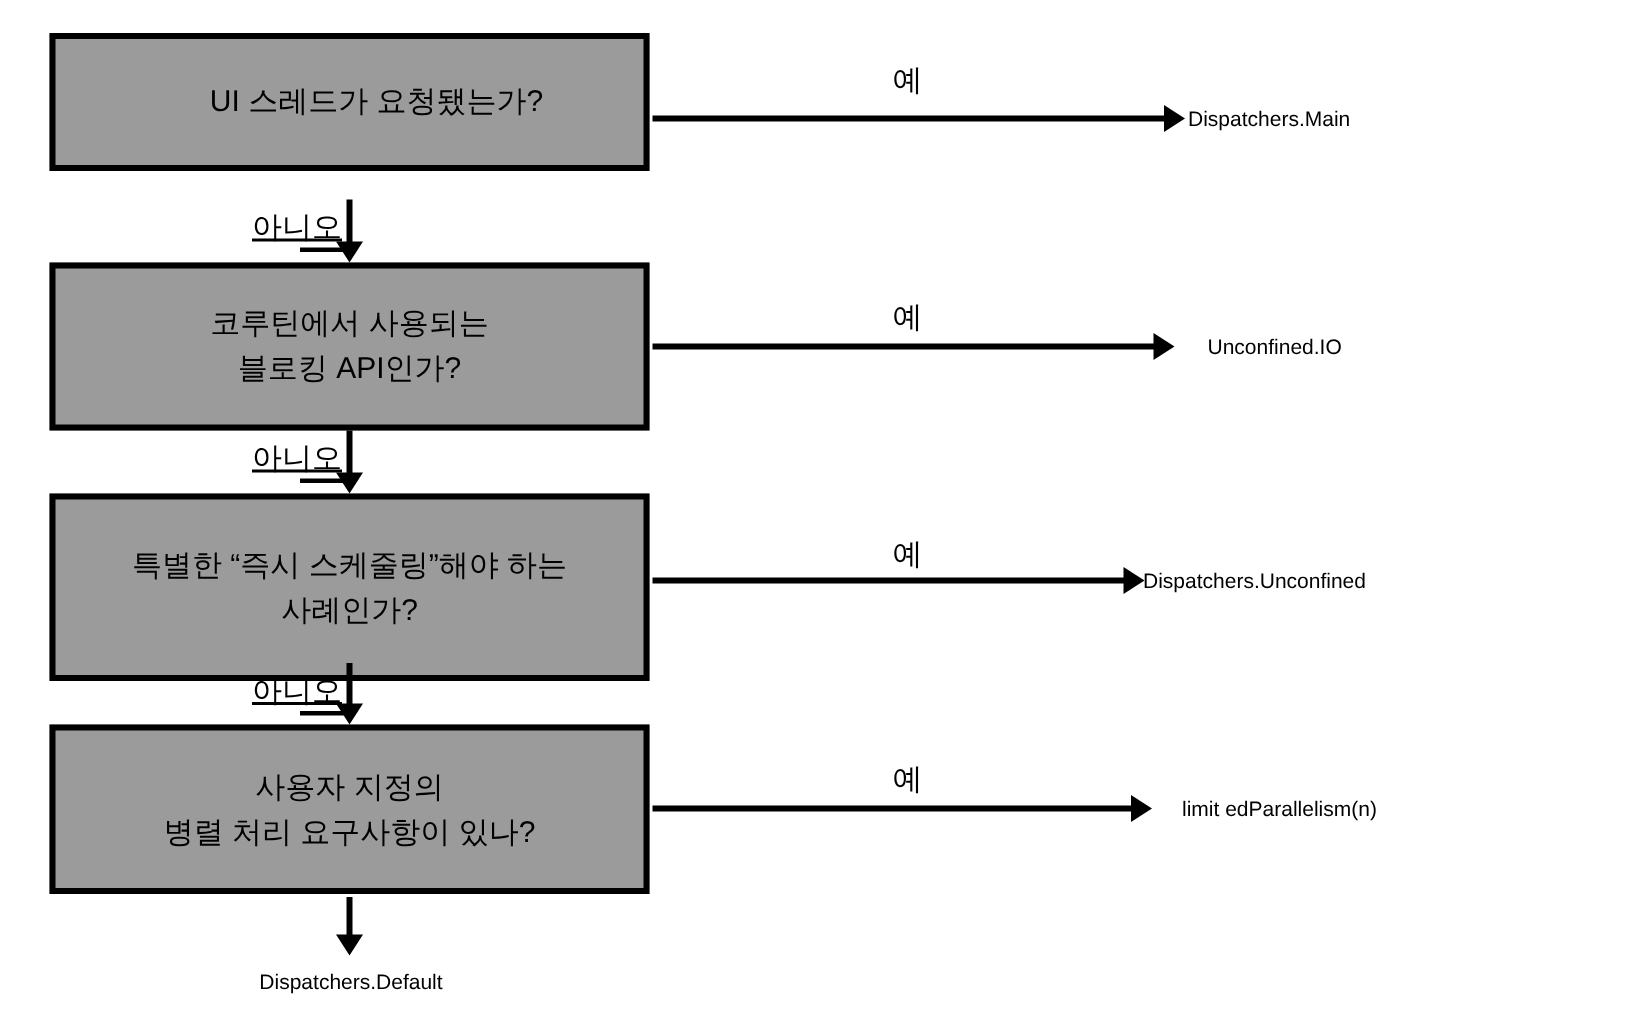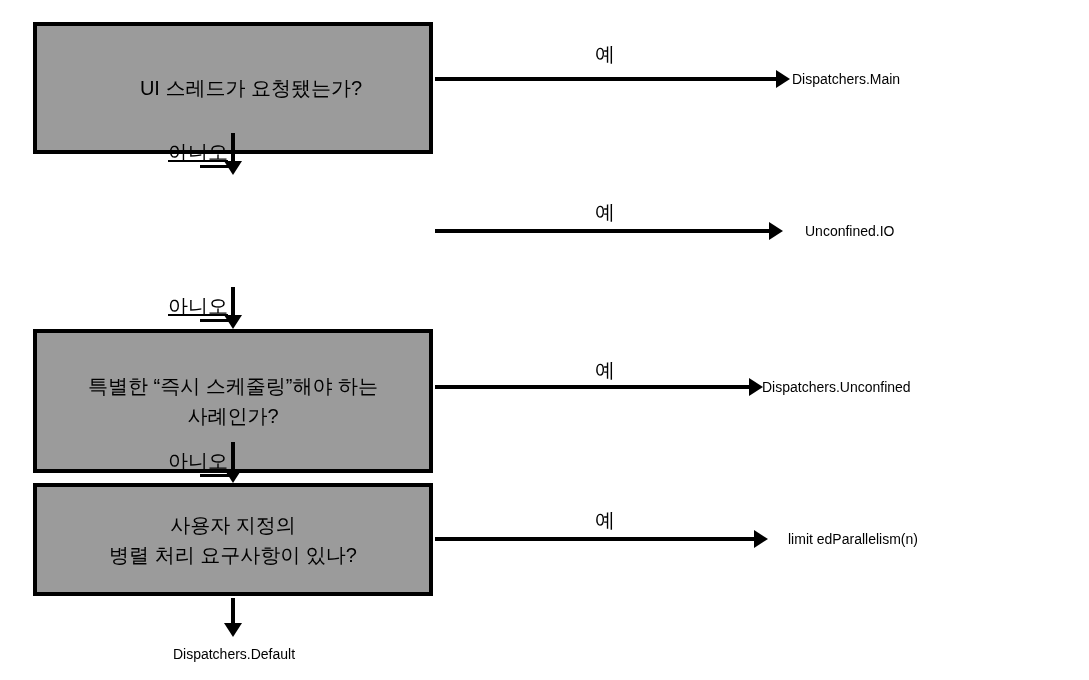--- a/index.html
+++ b/index.html
@@ -25,23 +25,23 @@
     border: 4px solid var(--box-border, #000000);
     display: flex;
     align-items: center;
     justify-content: center;
     text-align: center;
     font-size: 20px;
     line-height: 30px;
     color: var(--text, #000000);
   }
   .qbox .qtext { white-space: pre-line; }
-  .qbox1 { top: 22px;  height: 132px; padding-left: 36px; }
+  .qbox1 { top: 22px;  height: 92px; padding-left: 36px; }
   .qbox2 { top: 175px; height: 112px; }
-  .qbox3 { top: 329px; height: 144px; }
+  .qbox3 { top: 329px; height: 125px; }
   .qbox4 { top: 483px; height: 113px; }
 
   
   .arrow-right {
     position: absolute;
     height: 4px;
     background: var(--line, #000000);
   }
   .arrow-right::after {
     content: "";
@@ -131,20 +131,24 @@
   .r5 { left: 128px; top: 640px; width: 212px; text-align: center; }
 </style>
 </head>
 <body>
 
 <div class="canvas">
 
   <div class="qbox qbox1">
     <span class="qtext">UI 스레드가 요청됐는가?</span>
   </div>
+  <div class="qbox qbox2">
+    <span class="qtext">코루틴에서 사용되는
+블로킹 API인가?</span>
+  </div>
   <div class="qbox qbox3">
     <span class="qtext">특별한 “즉시 스케줄링”해야 하는
 사례인가?</span>
   </div>
   <div class="qbox qbox4">
     <span class="qtext">사용자 지정의
 병렬 처리 요구사항이 있나?</span>
   </div>
 
   <div class="arrow-right h1"></div>

